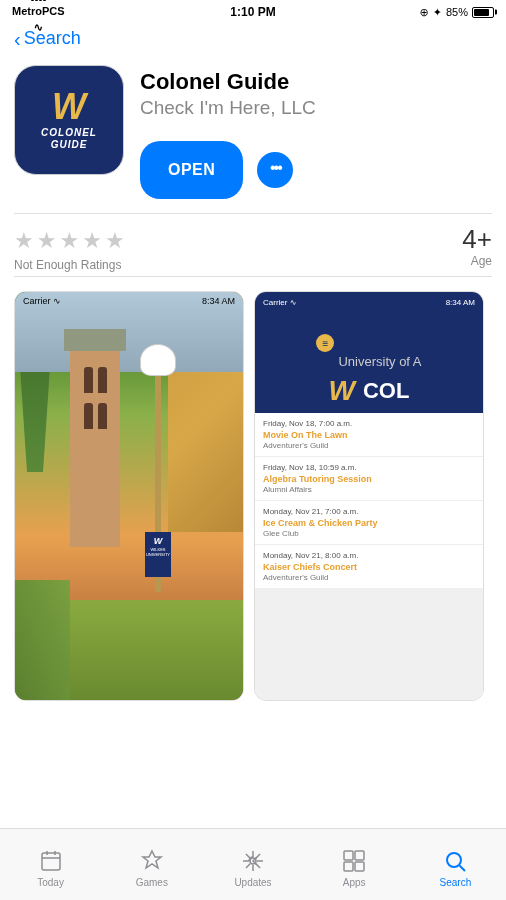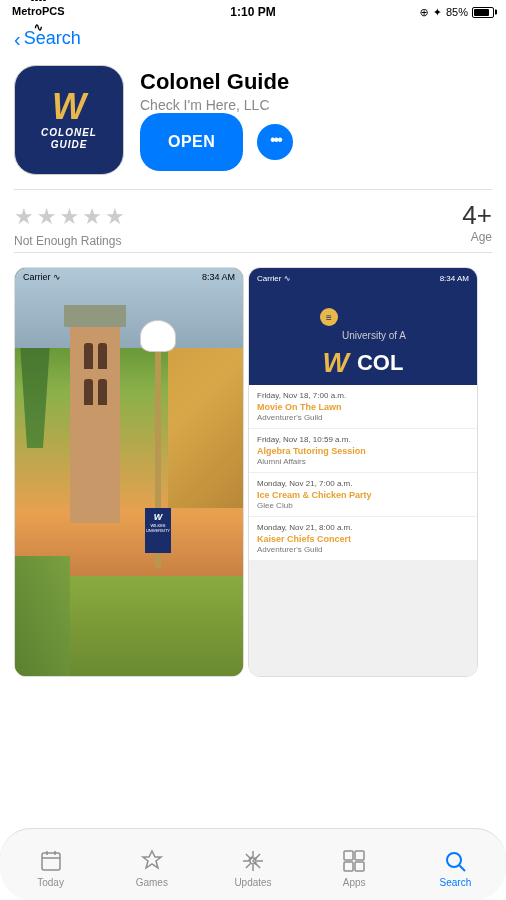--- a/index.html
+++ b/index.html
@@ -149,23 +149,23 @@
       flex: 1;
       padding-top: 4px;
     }
     .app-name {
       font-size: 22px;
       font-weight: 600;
       color: #000;
       margin-bottom: 2px;
     }
     .app-developer {
-      font-size: 14px;
+      font-size: 19px;
       color: #888;
-      margin-bottom: 0;
+      margin-bottom: 22px;
     }
     .app-actions {
       display: flex;
       align-items: center;
       gap: 14px;
     }
     .open-btn {
       background: #007aff;
       color: #fff;
       border: none;
@@ -233,21 +233,21 @@
       line-height: 1;
     }
     .age-label {
       font-size: 12px;
       color: #888;
     }
 
     
     .screenshots-area {
       display: flex;
-      gap: 4px;
+      gap: 10px;
       height: 430px;
       overflow: hidden;
     }
     .screenshot {
       border-radius: 12px;
       overflow: hidden;
       border: 1px solid #ddd;
       flex-shrink: 0;
       position: relative;
     }
@@ -297,21 +297,21 @@
     .ss2-status {
       display: flex;
       justify-content: space-between;
       width: 100%;
       font-size: 8px;
       color: #fff;
       margin-bottom: 4px;
     }
     .ss2-uni-label {
       color: #ccc;
-      font-size: 10px;
+      font-size: 13px;
       margin-bottom: 4px;
       margin-top: 41px;
     }
     .ss2-logo-row {
       display: flex;
       align-items: center;
       gap: 8px;
     }
     .ss2-w {
       color: #e8b84b;
@@ -351,21 +351,20 @@
     .tab-bar {
       position: absolute;
       bottom: 0;
       left: 0;
       right: 0;
       height: 72px;
       background: #f8f8f8;
       border-top: 1px solid #ddd;
       display: flex;
       align-items: stretch;
-      border-radius: 31px;
     }
     .tab-item {
       flex: 1;
       display: flex;
       flex-direction: column;
       align-items: center;
       justify-content: center;
       gap: 4px;
       cursor: pointer;
       padding-top: 8px;

